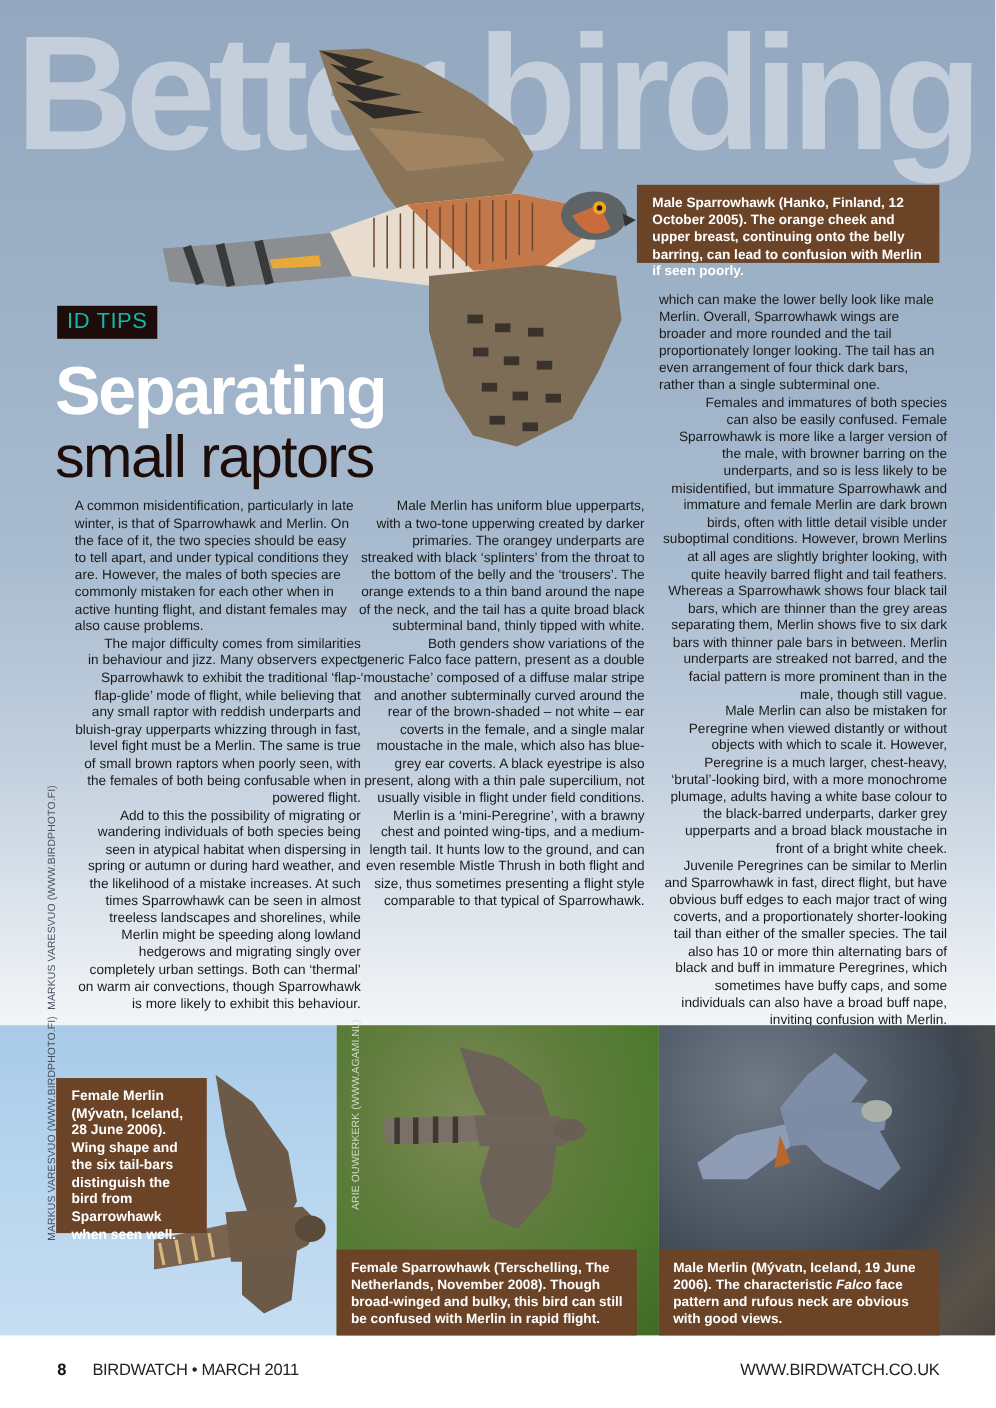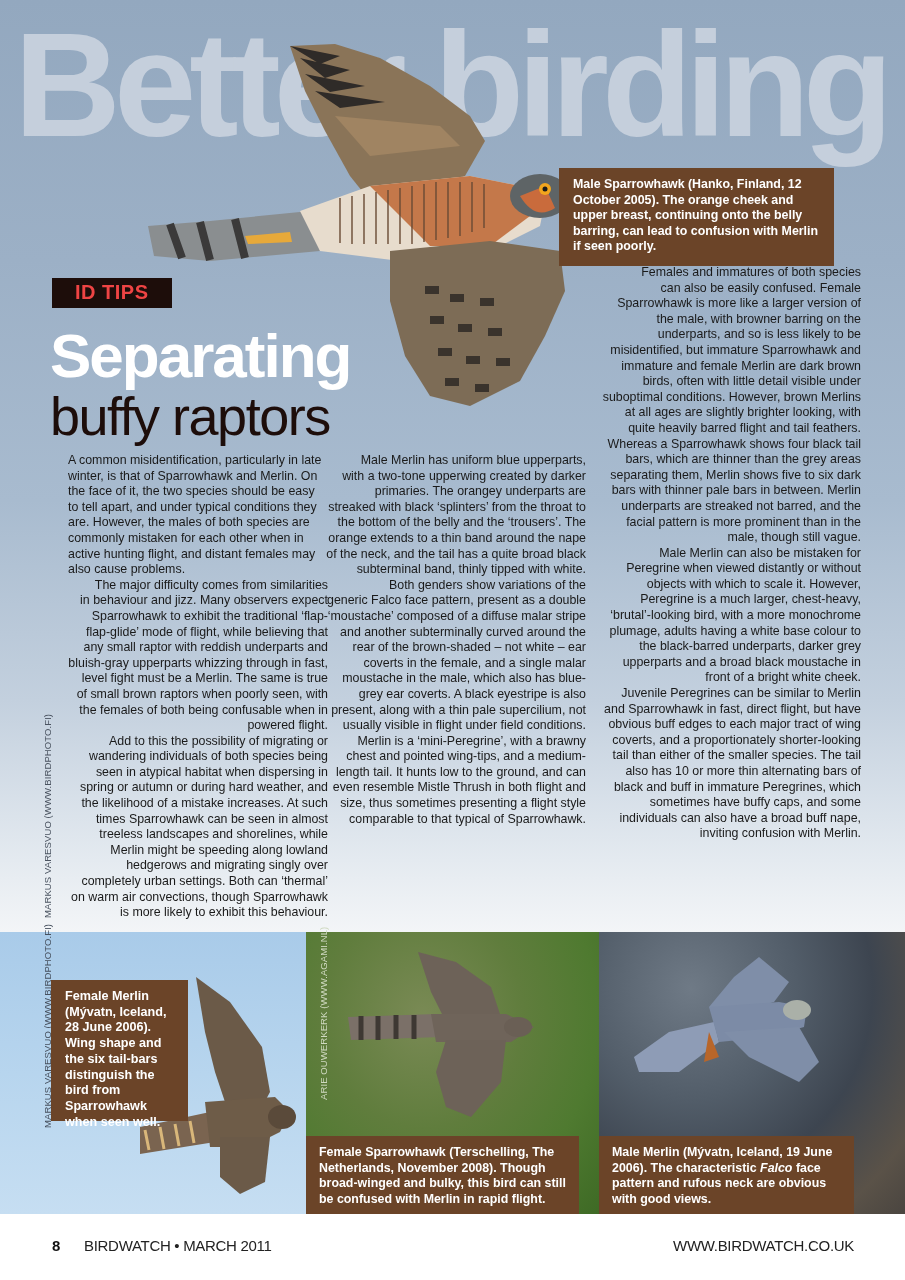--- a/index.html
+++ b/index.html
@@ -17,25 +17,25 @@
     color: #c5cfdc; white-space: nowrap;
   }
 
   
   .hero-bird { position: absolute; left: 140px; top: 36px; width: 440px; height: 375px; }
 
   .caption {
     position: absolute; background: #6b4428; color: #ffffff;
     font-weight: bold; font-size: 12.4px; line-height: 15.6px; padding: 9px 12px 9px 14px;
   }
-  .cap-top { left: 559px; top: 168px; width: 275px; height: 98px; }
+  .cap-top { left: 579px; top: 168px; width: 275px; height: 71px; }
 
   .id-tips {
-    position: absolute; left: 52px; top: 278px; background: #1d0d0a; color: #ef4444;
-    font-weight: bold; font-size: 20px; line-height: 29px; padding: 0 23px; height: 30px;
+    position: absolute; left: 52px; top: 278px; background: #1d0d0a; color: #14b8a6;
+    font-weight: normal; font-size: 20px; line-height: 29px; padding: 0 9px; height: 30px;
     letter-spacing: 0.5px;
   }
   .title1 {
     position: absolute; left: 50px; top: 320px; color: #ffffff; font-weight: bold;
     font-size: 62px; letter-spacing: -2px; line-height: 72px; text-align: right;
   }
   .title2 {
     position: absolute; left: 50px; top: 383px; color: #1d0d0a;
     font-size: 54px; letter-spacing: -1.5px; line-height: 66px;
   }
@@ -116,35 +116,36 @@
       <rect x="356" y="322" width="14" height="8"></rect>
     <rect x="305" y="342" width="14" height="8"></rect>
       <rect x="335" y="348" width="14" height="8"></rect>
   </g>
 </svg>
 
 <div class="caption cap-top">Male Sparrowhawk (Hanko, Finland, 12 October 2005). The orange cheek and upper breast, continuing onto the belly barring, can lead to confusion with Merlin if seen poorly.</div>
 
 <div class="id-tips">ID TIPS</div>
 <div class="title1">Separating</div>
-<div class="title2">buffy raptors</div>
+<div class="title2">small raptors</div>
 
 <div class="col col1">
   <p>A common misidentification, particularly in late winter, is that of Sparrowhawk and Merlin. On the face of it, the two species should be easy to tell apart, and under typical conditions they are. However, the males of both species are commonly mistaken for each other when in active hunting flight, and distant females may also cause problems.</p>
   <p class="ind">The major difficulty comes from similarities in behaviour and jizz. Many observers expect Sparrowhawk to exhibit the traditional ‘flap-flap-glide’ mode of flight, while believing that any small raptor with reddish underparts and bluish-gray upperparts whizzing through in fast, level fight must be a Merlin. The same is true of small brown raptors when poorly seen, with the females of both being confusable when in powered flight.</p>
   <p class="ind">Add to this the possibility of migrating or wandering individuals of both species being seen in atypical habitat when dispersing in spring or autumn or during hard weather, and the likelihood of a mistake increases. At such times Sparrowhawk can be seen in almost treeless landscapes and shorelines, while Merlin might be speeding along lowland hedgerows and migrating singly over completely urban settings. Both can ‘thermal’ on warm air convections, though Sparrowhawk is more likely to exhibit this behaviour.</p>
 </div>
 
 <div class="col col2">
   <p class="ind">Male Merlin has uniform blue upperparts, with a two-tone upperwing created by darker primaries. The orangey underparts are streaked with black ‘splinters’ from the throat to the bottom of the belly and the ‘trousers’. The orange extends to a thin band around the nape of the neck, and the tail has a quite broad black subterminal band, thinly tipped with white.</p>
   <p class="ind">Both genders show variations of the generic Falco face pattern, present as a double ‘moustache’ composed of a diffuse malar stripe and another subterminally curved around the rear of the brown-shaded – not white – ear coverts in the female, and a single malar moustache in the male, which also has blue-grey ear coverts. A black eyestripe is also present, along with a thin pale supercilium, not usually visible in flight under field conditions.</p>
   <p class="ind">Merlin is a ‘mini-Peregrine’, with a brawny chest and pointed wing-tips, and a medium-length tail. It hunts low to the ground, and can even resemble Mistle Thrush in both flight and size, thus sometimes presenting a flight style comparable to that typical of Sparrowhawk.</p>
 </div>
 
 <div class="col col3">
+  <p>which can make the lower belly look like male Merlin. Overall, Sparrowhawk wings are broader and more rounded and the tail proportionately longer looking. The tail has an even arrangement of four thick dark bars, rather than a single subterminal one.</p>
   <p class="ind">Females and immatures of both species can also be easily confused. Female Sparrowhawk is more like a larger version of the male, with browner barring on the underparts, and so is less likely to be misidentified, but immature Sparrowhawk and immature and female Merlin are dark brown birds, often with little detail visible under suboptimal conditions. However, brown Merlins at all ages are slightly brighter looking, with quite heavily barred flight and tail feathers. Whereas a Sparrowhawk shows four black tail bars, which are thinner than the grey areas separating them, Merlin shows five to six dark bars with thinner pale bars in between. Merlin underparts are streaked not barred, and the facial pattern is more prominent than in the male, though still vague.</p>
   <p class="ind">Male Merlin can also be mistaken for Peregrine when viewed distantly or without objects with which to scale it. However, Peregrine is a much larger, chest-heavy, ‘brutal’-looking bird, with a more monochrome plumage, adults having a white base colour to the black-barred underparts, darker grey upperparts and a broad black moustache in front of a bright white cheek.</p>
   <p class="ind">Juvenile Peregrines can be similar to Merlin and Sparrowhawk in fast, direct flight, but have obvious buff edges to each major tract of wing coverts, and a proportionately shorter-looking tail than either of the smaller species. The tail also has 10 or more thin alternating bars of black and buff in immature Peregrines, which sometimes have buffy caps, and some individuals can also have a broad buff nape, inviting confusion with Merlin.</p>
 </div>
 
 <div class="credit credit1">MARKUS VARESVUO (WWW.BIRDPHOTO.FI)</div>
 
 <div class="photo photo-left">
   <svg width="306" height="282" viewBox="0 0 306 282">
     <path d="M196 45 L230 70 L262 115 L270 160 L262 175 L250 180 L225 170 L215 140 L205 100 Z" fill="#6b5a48"></path>

